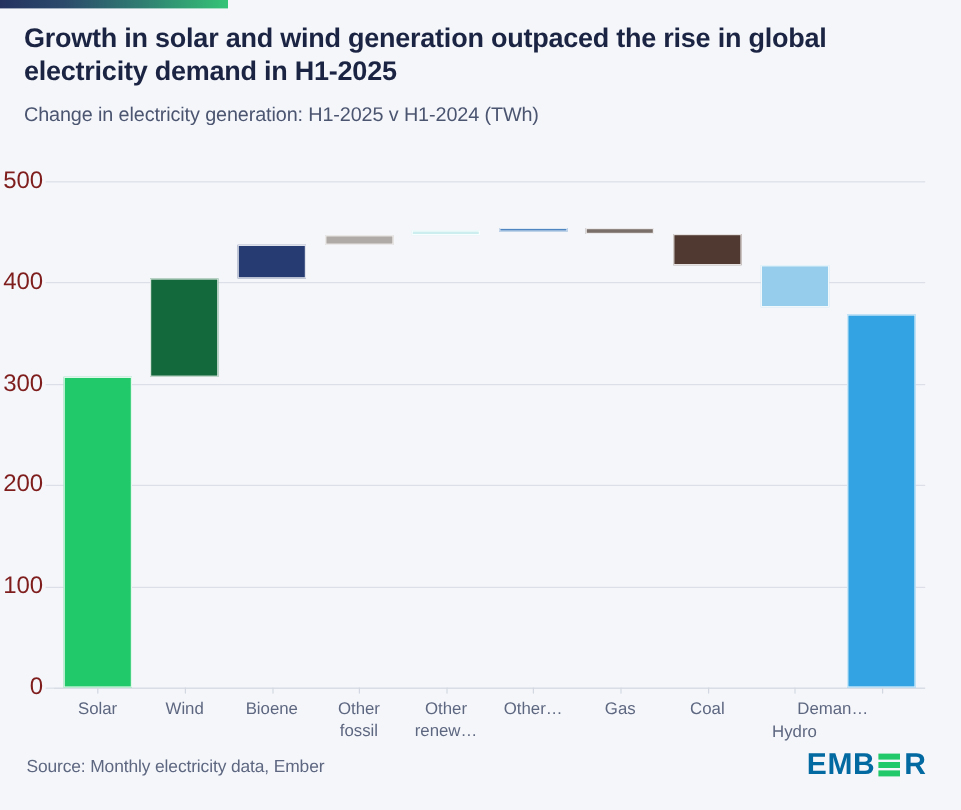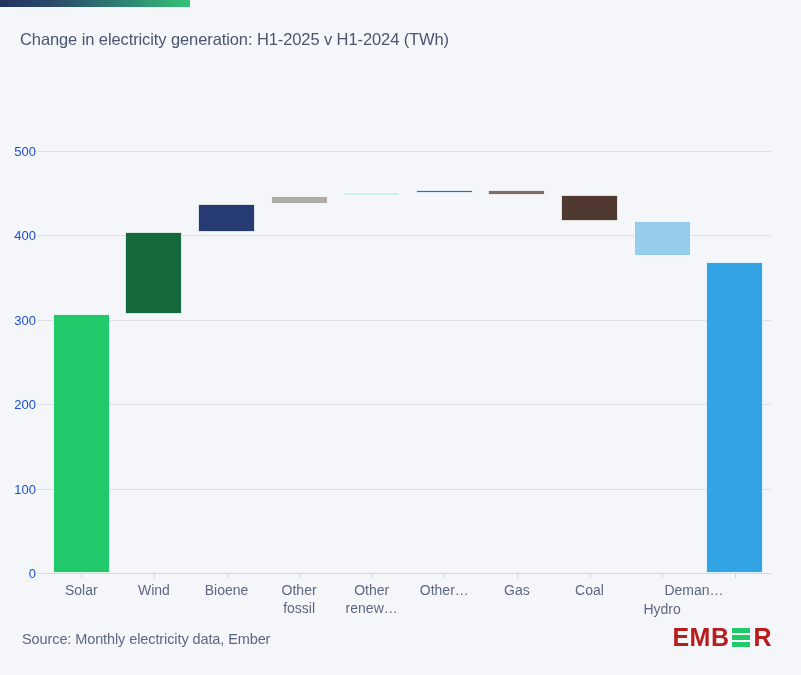--- a/index.html
+++ b/index.html
@@ -78,22 +78,22 @@
     background: #dcdfe8;
   }
   .gridline.zero {
     background: #d3d7e2;
   }
   .ytick-label {
     position: absolute;
     right: 100%;
     margin-right: 9px;
     transform: translateY(-50%);
-    font-size: 13px;
-    color: #1d4ed8;
+    font-size: 20px;
+    color: #7f1d1d;
     white-space: nowrap;
   }
   .ytick-dash {
     position: absolute;
     right: 100%;
     width: 7px;
     height: 1px;
     background: #dcdfe8;
     margin-right: 0;
   }
@@ -143,21 +143,21 @@
   #ember-logo {
     position: absolute;
     right: 29px;
     top: 8px;
     display: flex;
     align-items: center;
   }
   #ember-logo .lg-text {
     font-size: 25px;
     font-weight: bold;
-    color: #b91c1c;
+    color: #0369a1;
     letter-spacing: 0.5px;
     line-height: 1;
   }
   #ember-logo .lg-e-bars {
     display: inline-flex;
     flex-direction: column;
     justify-content: space-between;
     width: 18px;
     height: 19px;
     margin: 0 3px;
@@ -169,20 +169,21 @@
   }
 </style>
 </head>
 <body>
 
 <div id="card">
 
   <div id="accent-bar"></div>
 
   <div id="header">
+    <h1 id="chart-title">Growth in solar and wind generation outpaced the rise in global electricity demand in H1-2025</h1>
     <p id="chart-subtitle">Change in electricity generation: H1-2025 v H1-2024 (TWh)</p>
   </div>
 
   <div id="plot-wrap">
     <div id="plot-area">
       <div id="gridlines">
           <div class="gridline zero" style="top: 422px;"></div>
           <div class="ytick-dash" style="top: 422px;"></div>
           <div class="ytick-label" style="top: 422px;">0</div>
           <div class="gridline" style="top: 337.6px;"></div>

